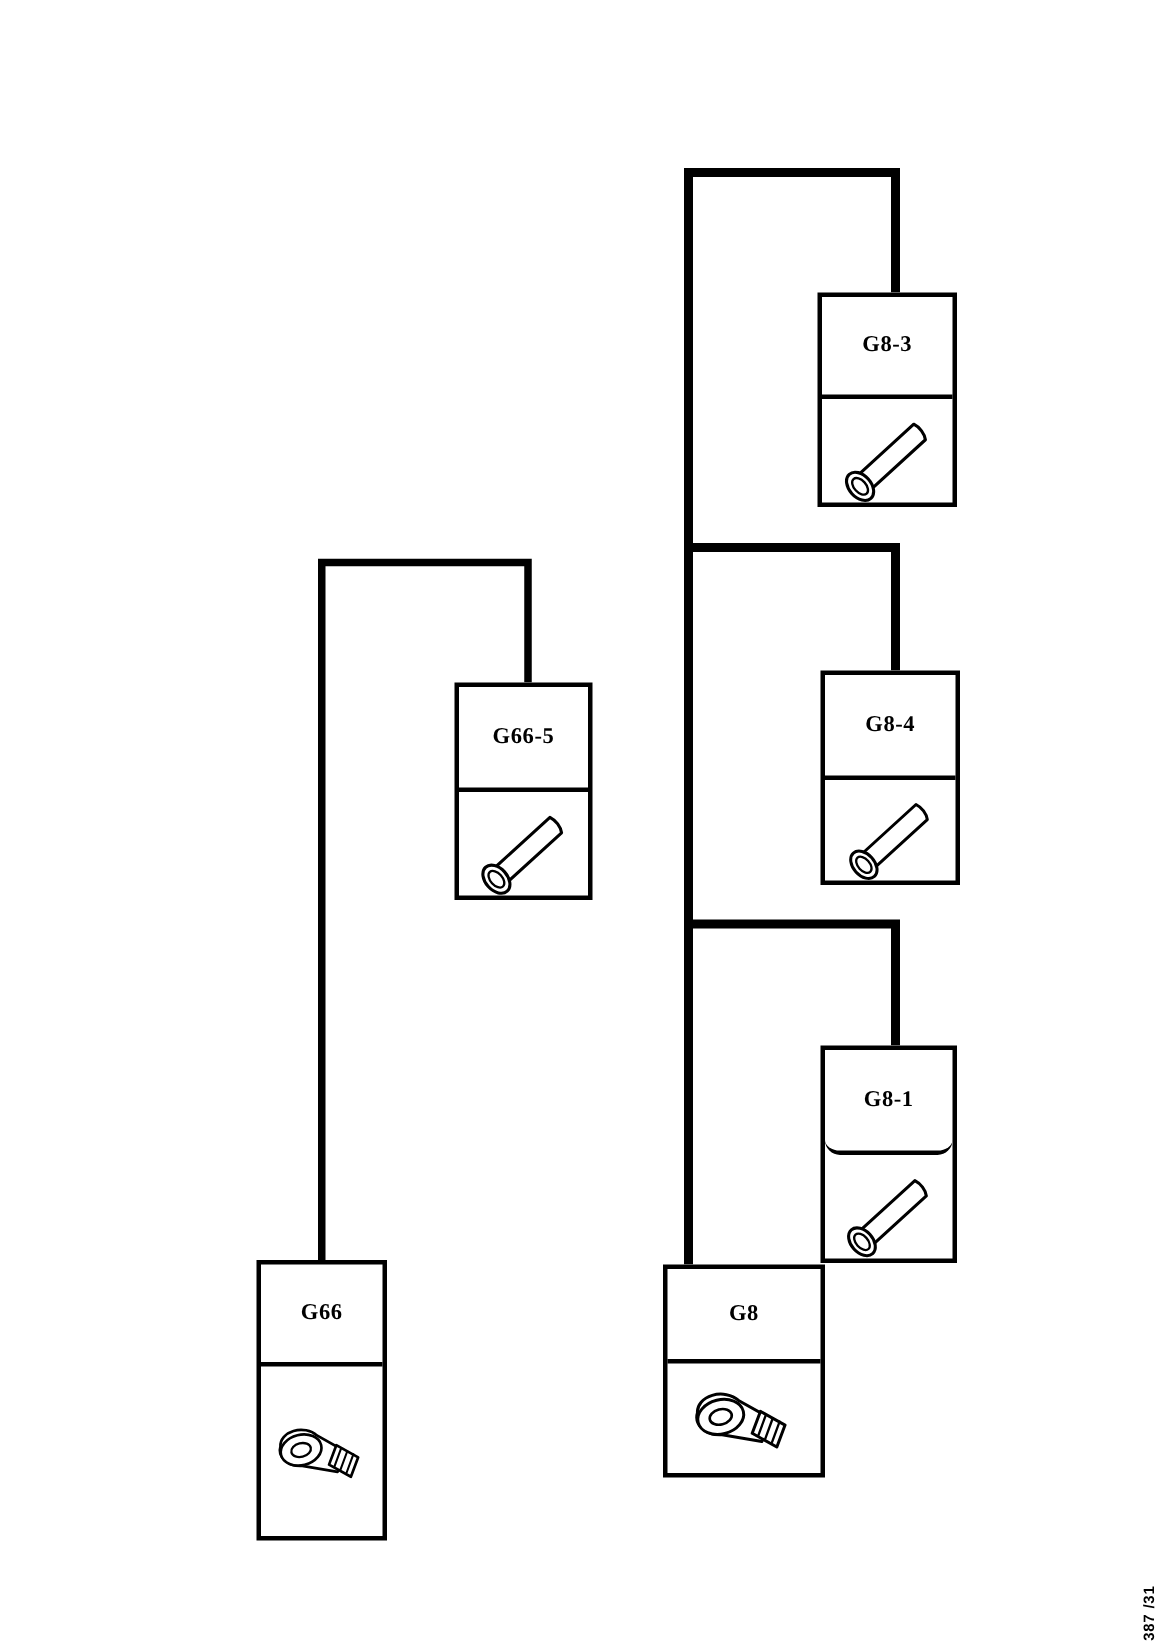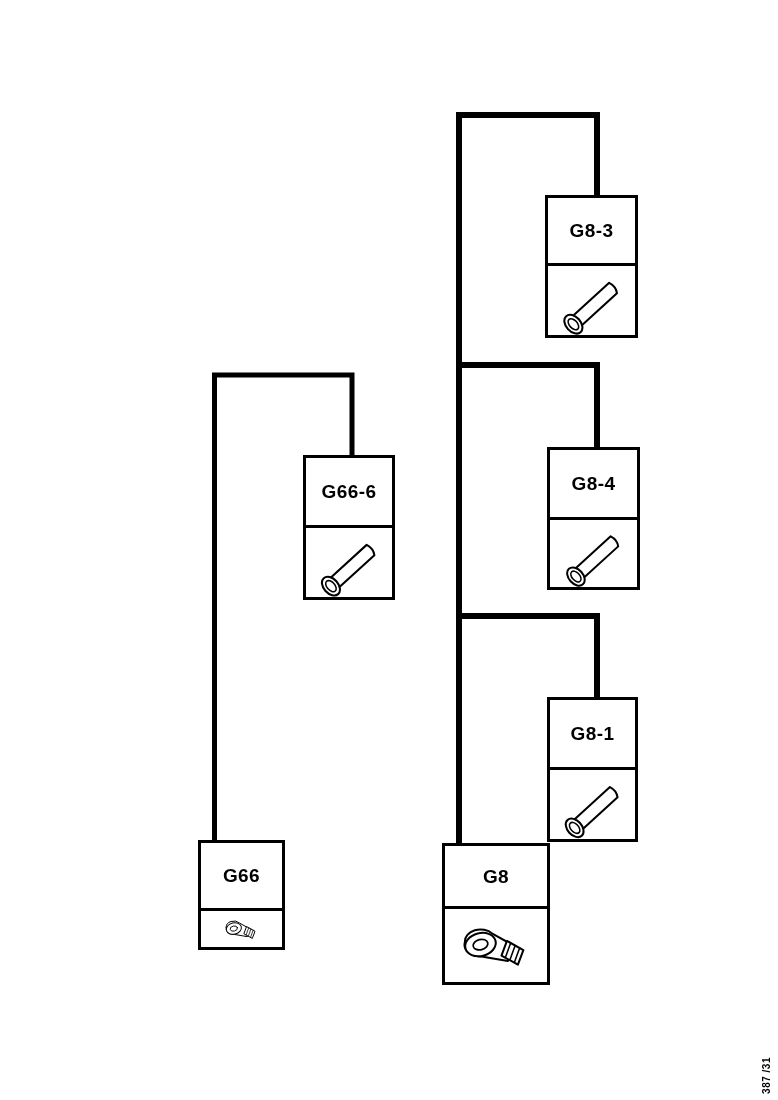--- a/index.html
+++ b/index.html
@@ -22,25 +22,26 @@
   }
   .node .label-cell{
     flex:0 0 auto;
     display:flex;
     align-items:center;
     justify-content:center;
     border-bottom:3px solid #000;
     box-sizing:border-box;
   }
   .node .label-cell span{
-    font-size:19px;
+    font-size:15px;
     font-weight:bold;
     color:#000;
     letter-spacing:0.4px;
     line-height:1;
+    font-family:Liberation Serif, serif;
   }
   .node .art-cell{
     flex:1 1 auto;
     position:relative;
     box-sizing:border-box;
     overflow:hidden;
   }
   .node .art-cell svg{
     position:absolute;left:0;top:0;width:100%;height:100%;
   }
@@ -65,41 +66,41 @@
 <div id="page">
 
   <svg id="wires" viewBox="0 0 778 1100" xmlns="http://www.w3.org/2000/svg">
       <polyline points="214.5,840 214.5,375 352,375 352,455" fill="none" stroke="#000000" stroke-width="5" stroke-linecap="butt" stroke-linejoin="miter"></polyline>
       <polyline points="459,843 459,115 597,115 597,195" fill="none" stroke="#000000" stroke-width="6" stroke-linecap="butt" stroke-linejoin="miter"></polyline>
       <polyline points="459,365 597,365 597,447" fill="none" stroke="#000000" stroke-width="6" stroke-linecap="butt" stroke-linejoin="miter"></polyline>
       <polyline points="459,616 597,616 597,697" fill="none" stroke="#000000" stroke-width="6" stroke-linecap="butt" stroke-linejoin="miter"></polyline>
     </svg>
 
   <div id="nodes-layer">
-      <div class="node" style="left: 171px; top: 840px; width: 87px; height: 110px; margin-left: 27px;">
+      <div class="node" style="left: 171px; top: 840px; width: 87px; height: 187px;">
         <div class="label-cell" style="height: 68px;">
           <span>G66</span>
         </div>
         <div class="art-cell">
           <svg viewBox="0 0 100 80" preserveAspectRatio="xMidYMid meet">
             <g fill="#ffffff" stroke="#000000" stroke-width="2.2" stroke-linejoin="round" stroke-linecap="round">
               <path d="M 16 36 A 17 13 0 0 1 46 27 L 71 41 L 63 57 L 34 52 A 17 13 0 0 1 16 36 Z"></path>
               <ellipse cx="33" cy="39" rx="17" ry="12.5" transform="rotate(-14 33 39)"></ellipse>
               <ellipse cx="33" cy="39" rx="8.2" ry="5.6" transform="rotate(-14 33 39)" stroke-width="1.9"></ellipse>
               <path d="M 62 35 L 80 45 L 74 61 L 56 51 Z"></path>
               <path d="M 66 37.5 L 60.5 52.5" stroke-width="1.7"></path>
               <path d="M 71 40 L 65.5 55" stroke-width="1.7"></path>
               <path d="M 76 42.5 L 70.5 57.5" stroke-width="1.7"></path>
             </g>
           </svg>
         </div>
       </div>
       <div class="node" style="left: 303px; top: 455px; width: 92px; height: 145px;">
         <div class="label-cell" style="height: 70px;">
-          <span>G66-6</span>
+          <span>G66-5</span>
         </div>
         <div class="art-cell">
           <svg viewBox="0 0 100 80" preserveAspectRatio="xMidYMid meet">
             <g fill="#ffffff" stroke="#000000" stroke-width="2.4" stroke-linejoin="round" stroke-linecap="round">
               <path d="M 24.5 61.5 L 70.5 19.5 A 8.5 12.5 -42 0 1 79.5 31.5 L 33.5 73.5 A 8.5 12.5 -42 0 1 24.5 61.5 Z"></path>
               <ellipse cx="29" cy="67.5" rx="8.5" ry="12.5" transform="rotate(-42 29 67.5)"></ellipse>
               <ellipse cx="29" cy="67.5" rx="4.6" ry="7.6" transform="rotate(-42 29 67.5)" stroke-width="1.8"></ellipse>
             </g>
           </svg>
         </div>
@@ -116,21 +117,21 @@
               <ellipse cx="33" cy="39" rx="8.2" ry="5.6" transform="rotate(-14 33 39)" stroke-width="1.9"></ellipse>
               <path d="M 62 35 L 80 45 L 74 61 L 56 51 Z"></path>
               <path d="M 66 37.5 L 60.5 52.5" stroke-width="1.7"></path>
               <path d="M 71 40 L 65.5 55" stroke-width="1.7"></path>
               <path d="M 76 42.5 L 70.5 57.5" stroke-width="1.7"></path>
             </g>
           </svg>
         </div>
       </div>
       <div class="node" style="left: 547px; top: 697px; width: 91px; height: 145px;">
-        <div class="label-cell" style="height: 70px;">
+        <div class="label-cell" style="height: 70px; border-radius: 10px;">
           <span>G8-1</span>
         </div>
         <div class="art-cell">
           <svg viewBox="0 0 100 80" preserveAspectRatio="xMidYMid meet">
             <g fill="#ffffff" stroke="#000000" stroke-width="2.4" stroke-linejoin="round" stroke-linecap="round">
               <path d="M 24.5 61.5 L 70.5 19.5 A 8.5 12.5 -42 0 1 79.5 31.5 L 33.5 73.5 A 8.5 12.5 -42 0 1 24.5 61.5 Z"></path>
               <ellipse cx="29" cy="67.5" rx="8.5" ry="12.5" transform="rotate(-42 29 67.5)"></ellipse>
               <ellipse cx="29" cy="67.5" rx="4.6" ry="7.6" transform="rotate(-42 29 67.5)" stroke-width="1.8"></ellipse>
             </g>
           </svg>

